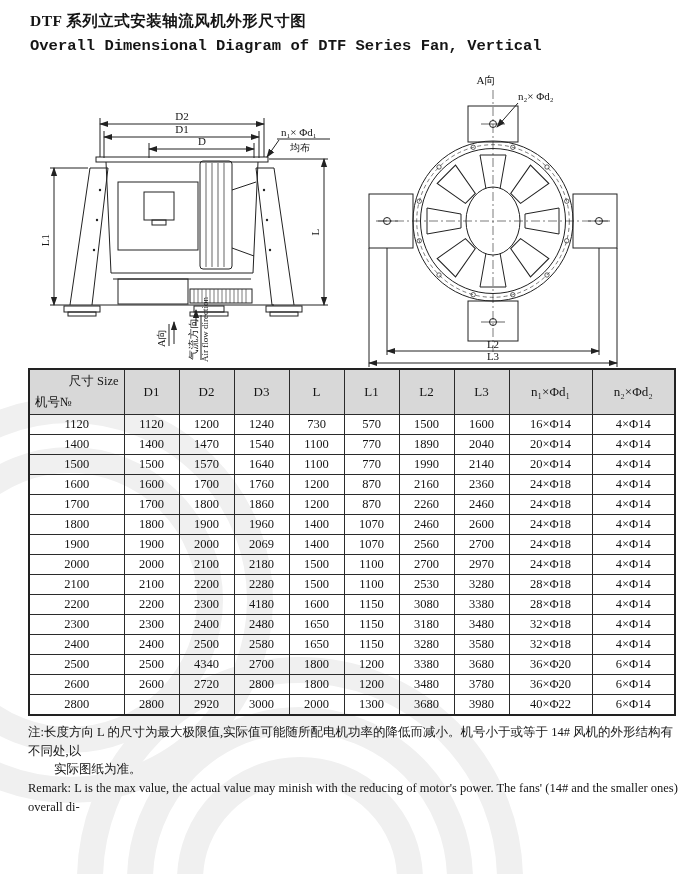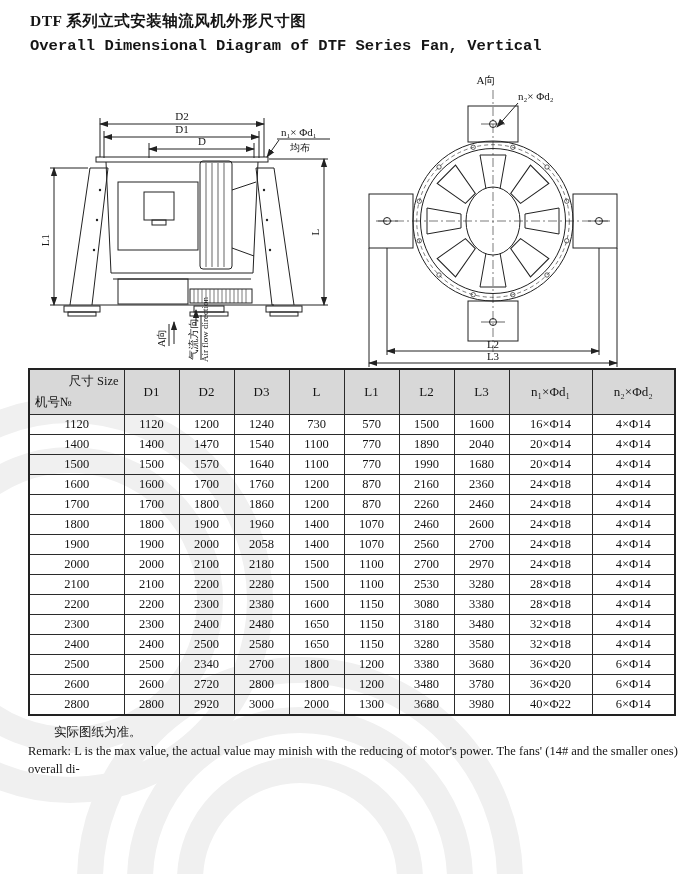--- a/index.html
+++ b/index.html
@@ -298,21 +298,21 @@
             <td>4×Φ14</td>
           </tr>
           <tr>
             <td>1500</td>
             <td>1500</td>
             <td>1570</td>
             <td>1640</td>
             <td>1100</td>
             <td>770</td>
             <td>1990</td>
-            <td>1680</td>
+            <td>2140</td>
             <td>20×Φ14</td>
             <td>4×Φ14</td>
           </tr>
           <tr>
             <td>1600</td>
             <td>1600</td>
             <td>1700</td>
             <td>1760</td>
             <td>1200</td>
             <td>870</td>
@@ -342,21 +342,21 @@
             <td>1070</td>
             <td>2460</td>
             <td>2600</td>
             <td>24×Φ18</td>
             <td>4×Φ14</td>
           </tr>
           <tr>
             <td>1900</td>
             <td>1900</td>
             <td>2000</td>
-            <td>2058</td>
+            <td>2069</td>
             <td>1400</td>
             <td>1070</td>
             <td>2560</td>
             <td>2700</td>
             <td>24×Φ18</td>
             <td>4×Φ14</td>
           </tr>
           <tr>
             <td>2000</td>
             <td>2000</td>
@@ -378,21 +378,21 @@
             <td>1100</td>
             <td>2530</td>
             <td>3280</td>
             <td>28×Φ18</td>
             <td>4×Φ14</td>
           </tr>
           <tr>
             <td>2200</td>
             <td>2200</td>
             <td>2300</td>
-            <td>2380</td>
+            <td>4180</td>
             <td>1600</td>
             <td>1150</td>
             <td>3080</td>
             <td>3380</td>
             <td>28×Φ18</td>
             <td>4×Φ14</td>
           </tr>
           <tr>
             <td>2300</td>
             <td>2300</td>
@@ -413,21 +413,21 @@
             <td>1650</td>
             <td>1150</td>
             <td>3280</td>
             <td>3580</td>
             <td>32×Φ18</td>
             <td>4×Φ14</td>
           </tr>
           <tr>
             <td>2500</td>
             <td>2500</td>
-            <td>2340</td>
+            <td>4340</td>
             <td>2700</td>
             <td>1800</td>
             <td>1200</td>
             <td>3380</td>
             <td>3680</td>
             <td>36×Φ20</td>
             <td>6×Φ14</td>
           </tr>
           <tr>
             <td>2600</td>
@@ -450,19 +450,20 @@
             <td>1300</td>
             <td>3680</td>
             <td>3980</td>
             <td>40×Φ22</td>
             <td>6×Φ14</td>
           </tr>
         </tbody>
     </table>
 
     <div class="remark">
+      <div>注:长度方向 L 的尺寸为最大极限值,实际值可能随所配电机功率的降低而减小。机号小于或等于 14# 风机的外形结构有不同处,以</div>
       <div class="ind-zh">实际图纸为准。</div>
       <div>Remark: L is the max value, the actual value may minish with the reducing of motor's power. The fans' (14# and the smaller ones) overall di-</div>
 
     </div>
 
   </div>
 </div>
 
 </body></html>

